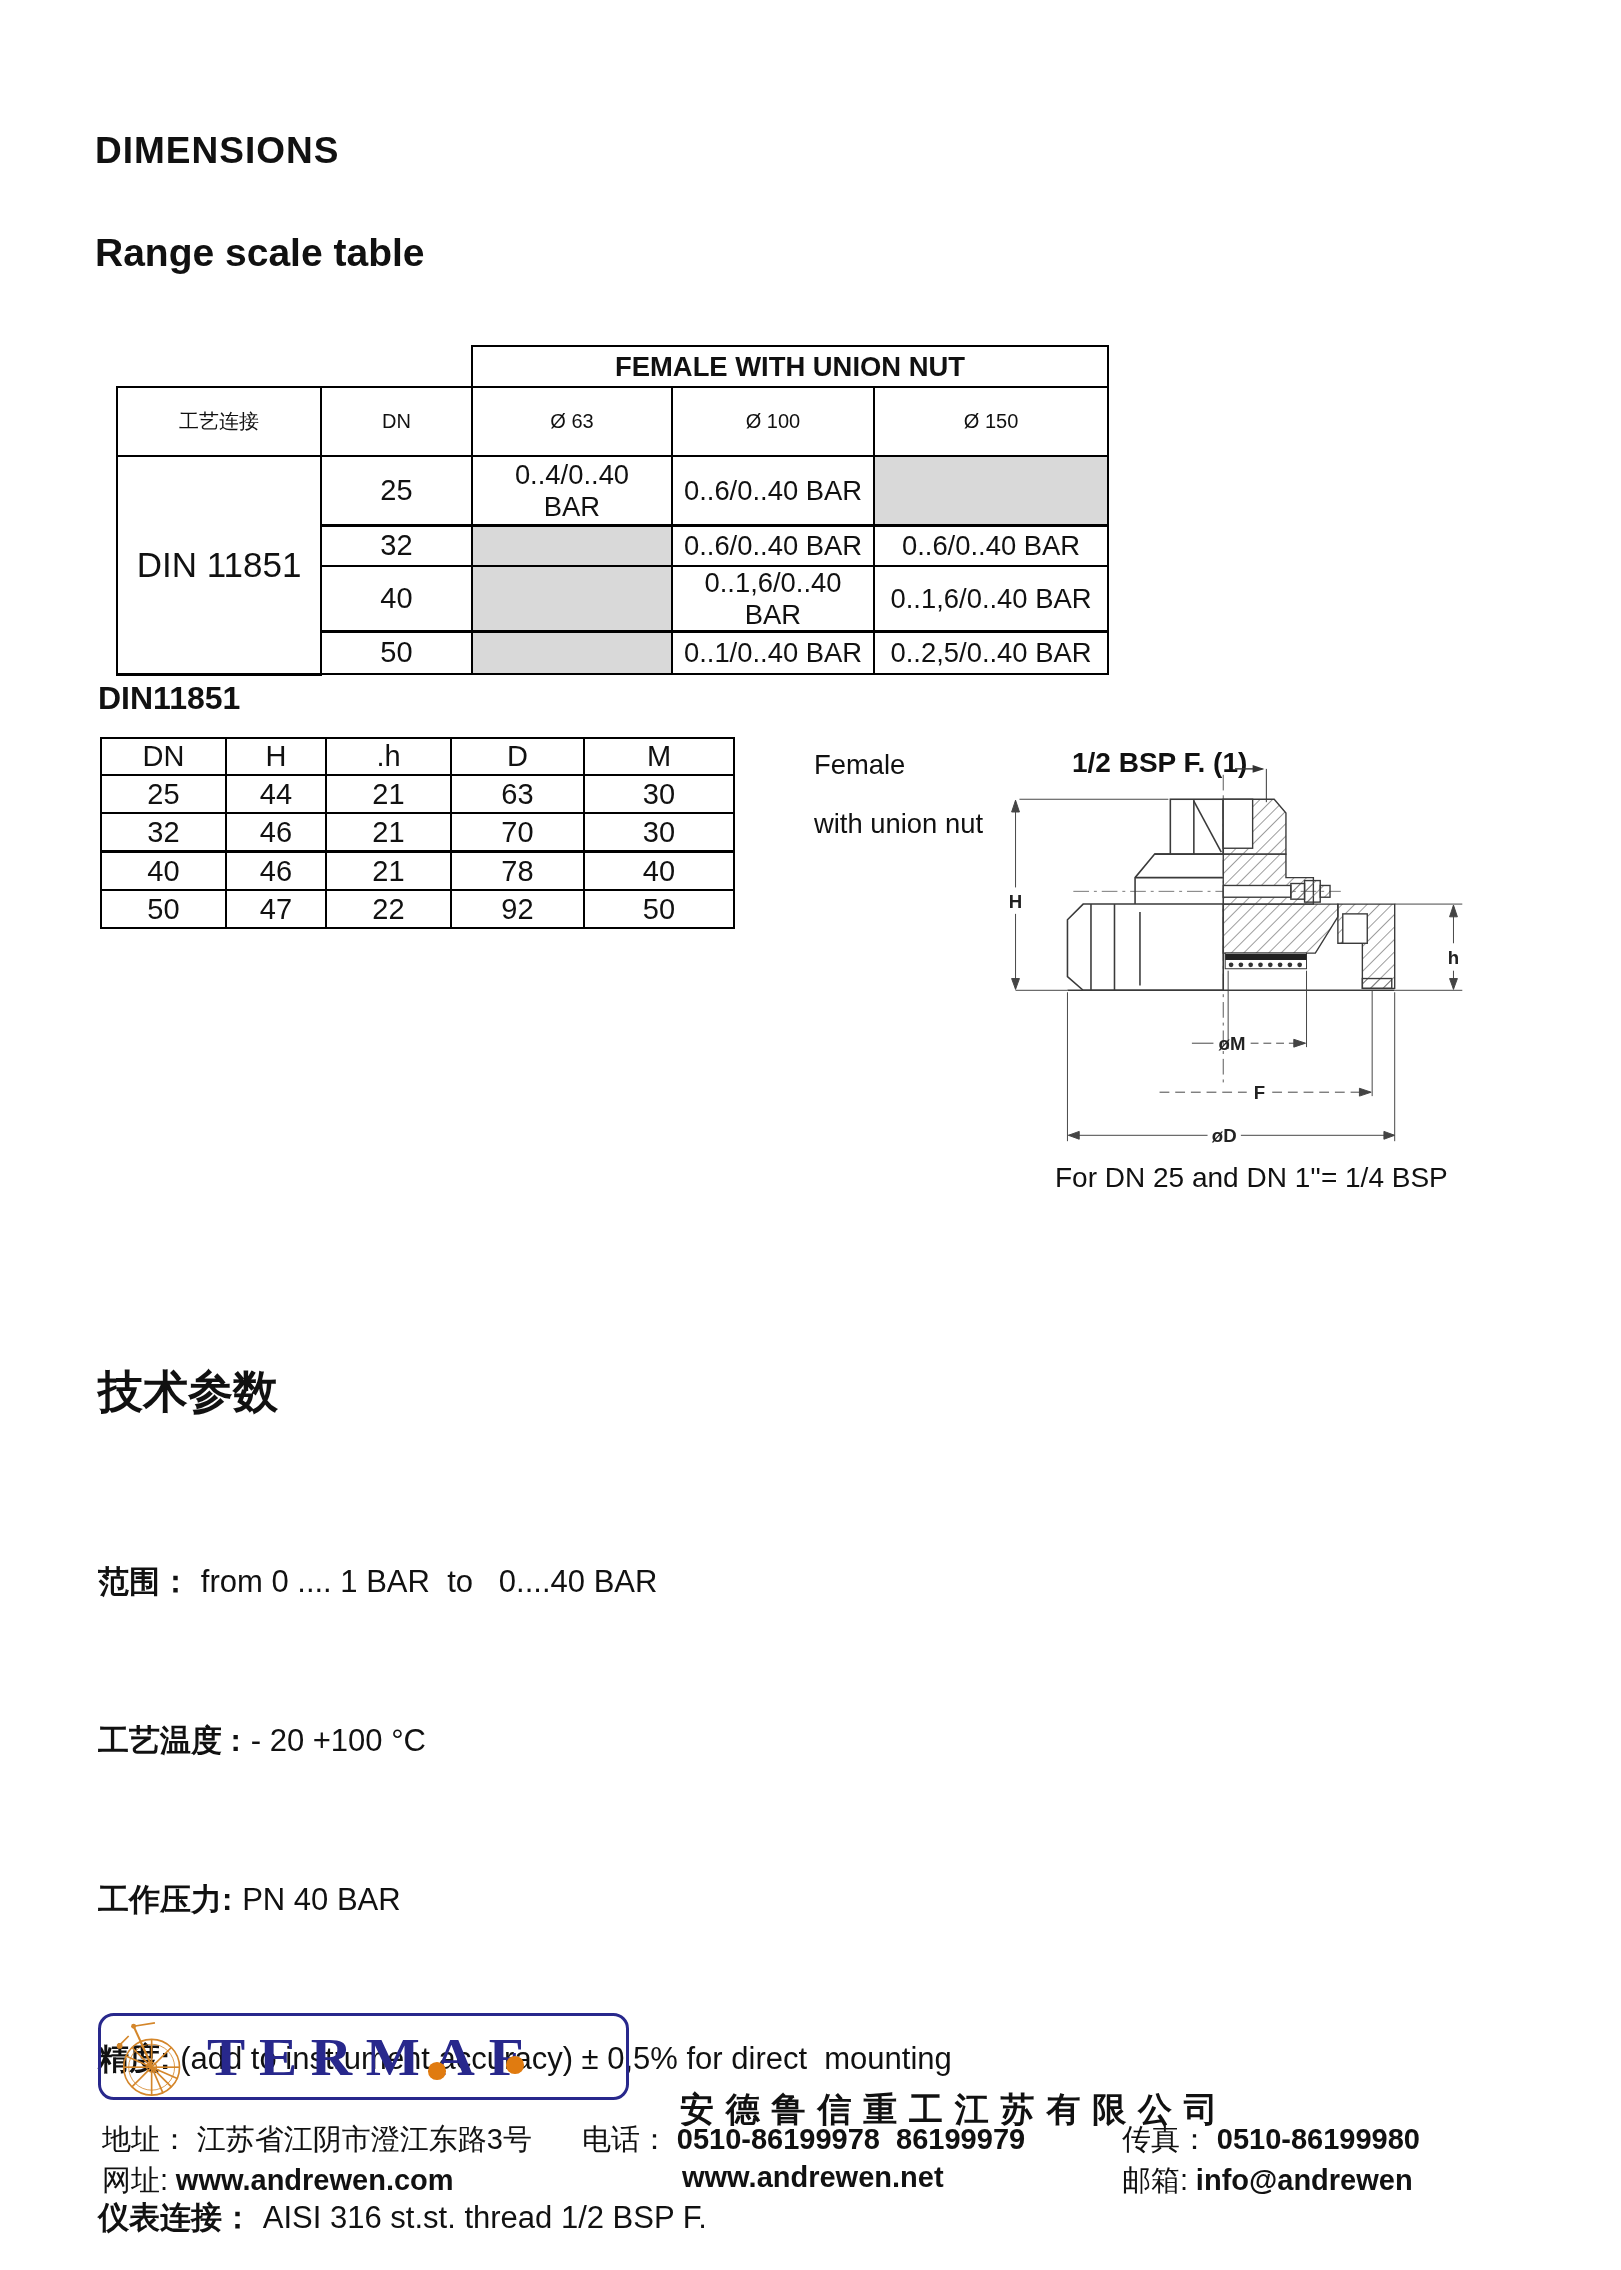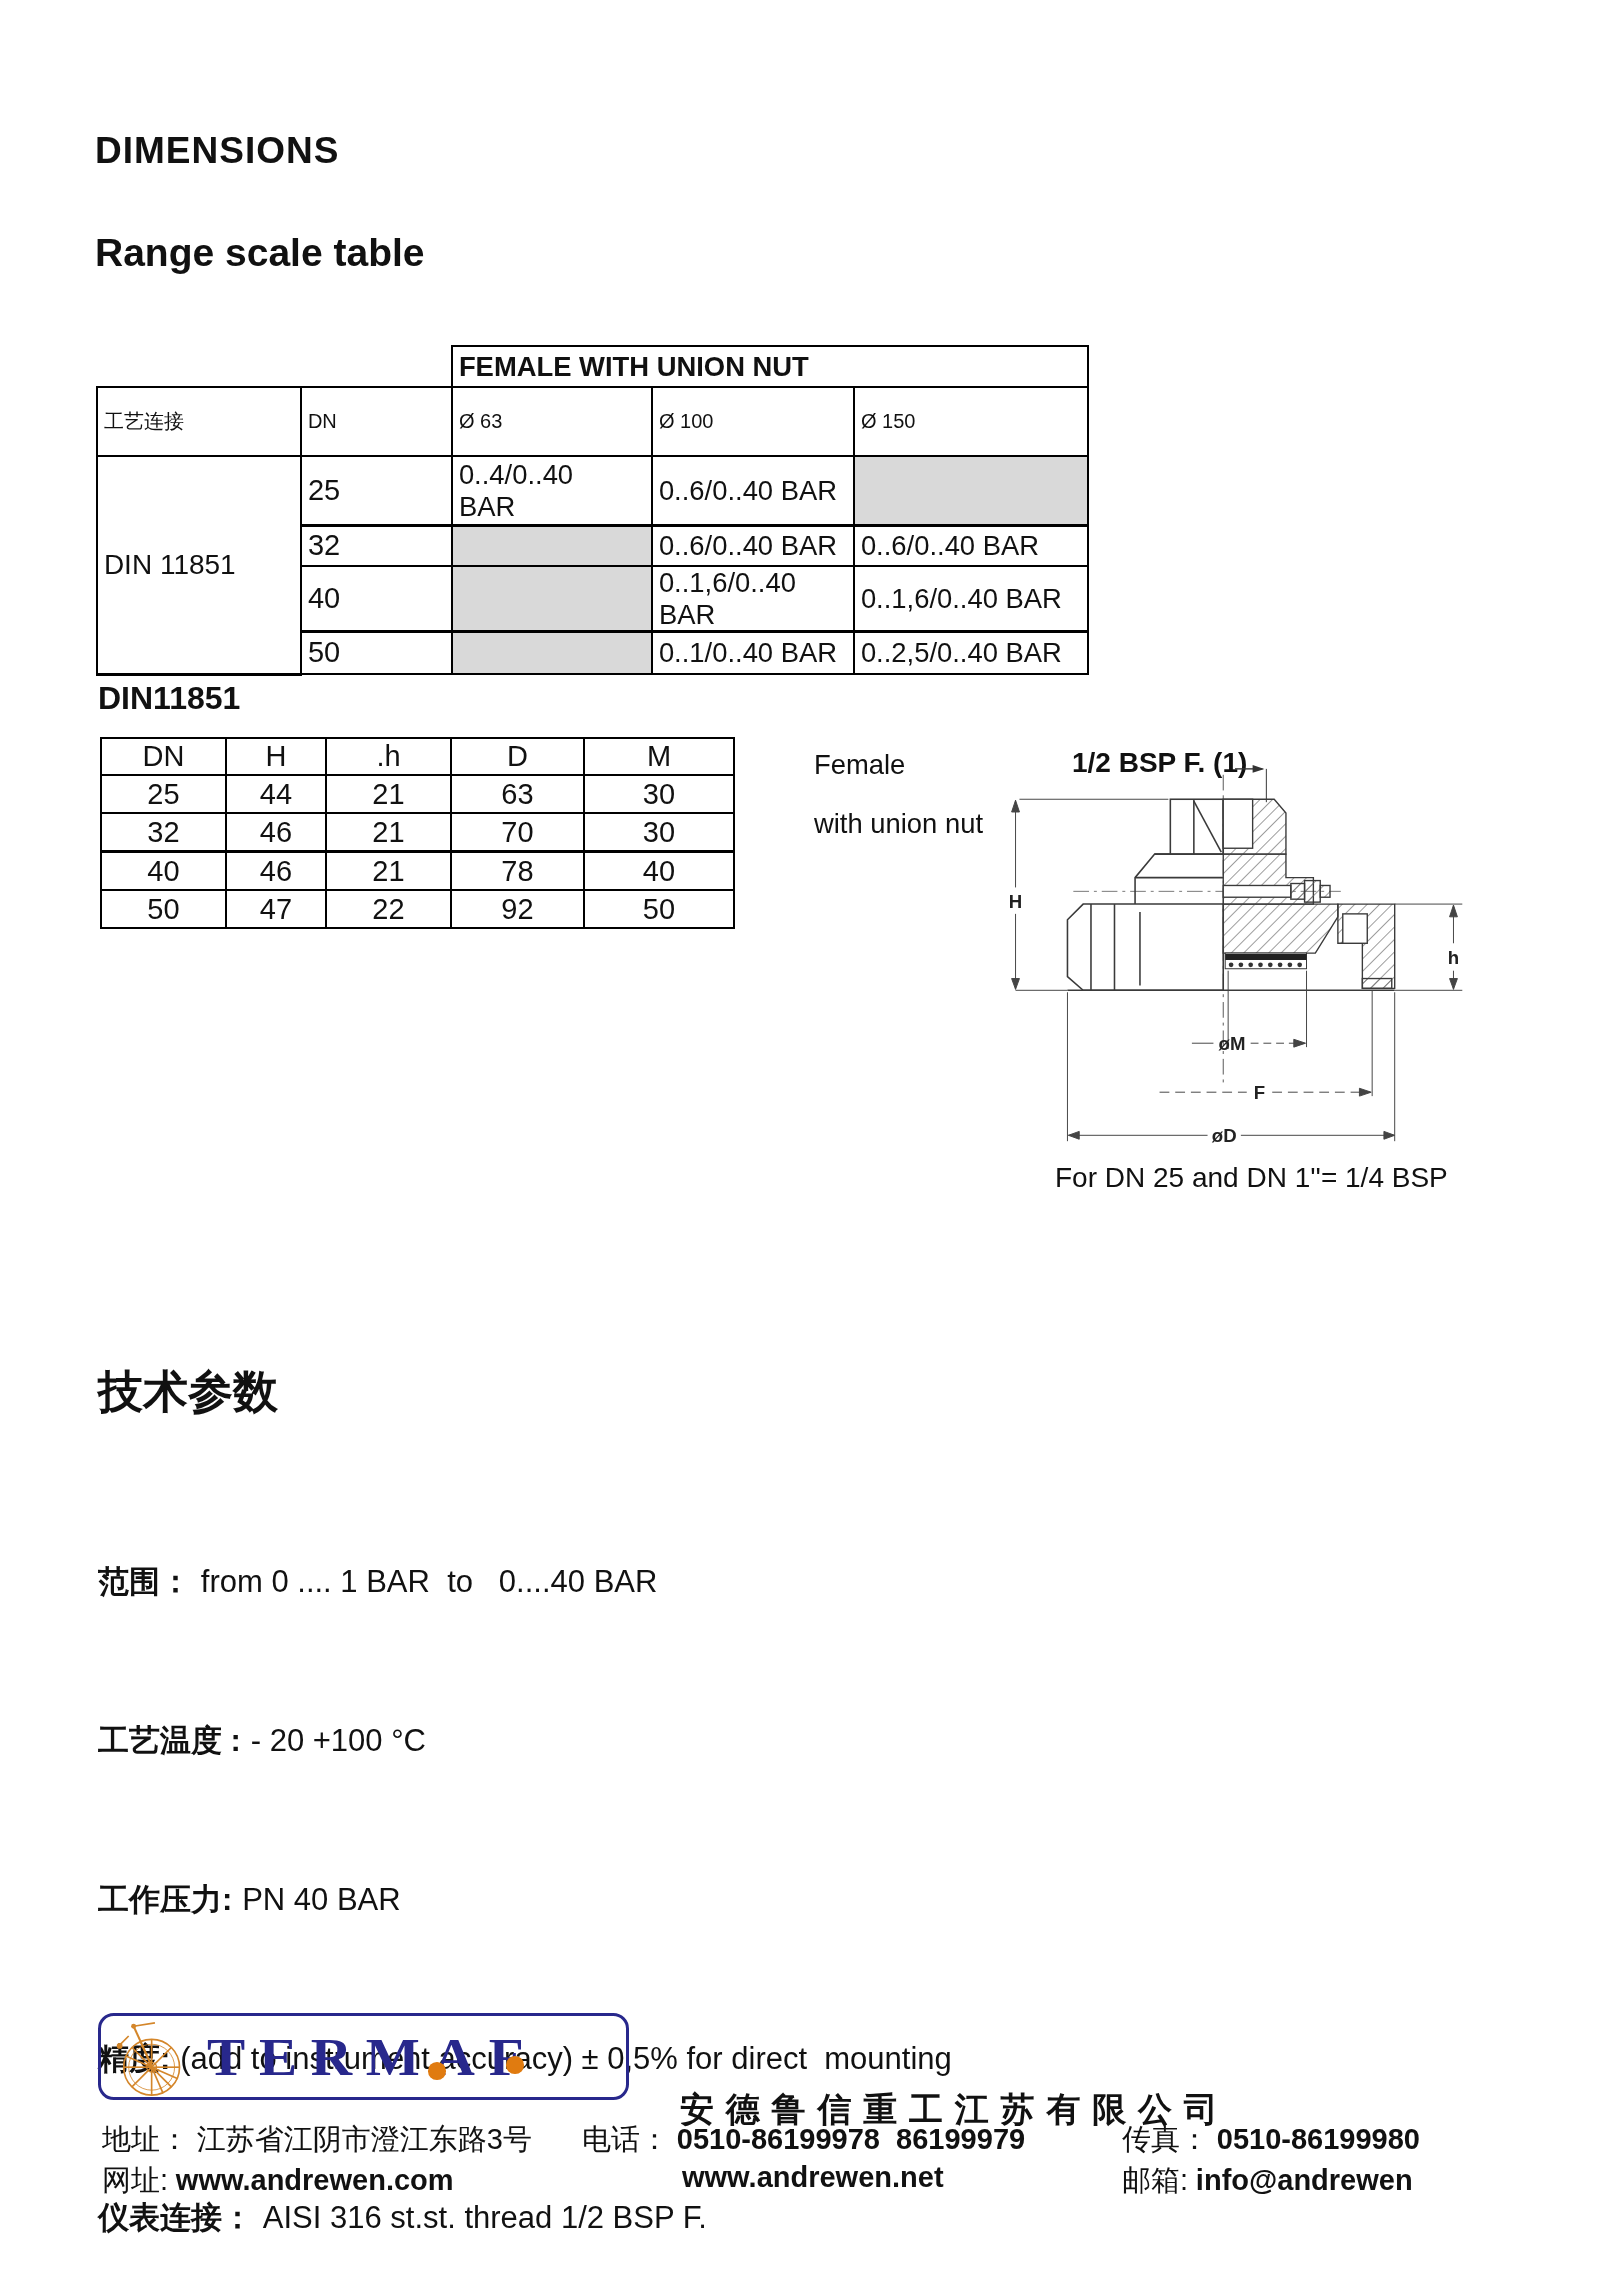--- a/index.html
+++ b/index.html
@@ -6,32 +6,32 @@
   .page{
     position:relative; width:1621px; height:2270px; background:#ffffff;
     font-family:"Liberation Sans","DejaVu Sans",sans-serif; color:#111;
     overflow:hidden; margin:0 auto;
   }
   .abs{position:absolute;}
   
   .h-dim{left:95px; top:130px; font-size:37px; font-weight:bold; letter-spacing:1px;}
   .h-range{left:95px; top:231px; font-size:39px; font-weight:bold;}
   
-  .rt{left:96px; top:345px; border-collapse:collapse; table-layout:fixed; width:991px;
-      font-size:27.4px; }
+  .rt{left:116px; top:345px; border-collapse:collapse; table-layout:fixed; width:991px;
+      font-size:27.4px; text-align:center;}
   .rt td{border:2px solid #000; padding:0 5.9px; vertical-align:middle; white-space:pre-line; line-height:1.15;}
   .rt td.noborder{border:none;}
   .rt tr.r-a td.group-h{border:2.9px solid #000; font-weight:bold; font-size:27.4px; height:39px;}
   .rt tr.r-b td{border-top:2.9px solid #000; border-bottom:2.9px solid #000; height:67px; font-size:20px;}
   .rt tr.r-c td{height:67px;}
   .rt tr.r-c td{border-bottom:3.9px solid #000;}
   .rt tr.r-d td{height:38px;}
   .rt tr.r-e td{height:62px; border-bottom:3.9px solid #000;}
   .rt tr.r-f td{height:40px;}
-  .rt td.glabel{font-size:28px;}
+  .rt td.glabel{font-size:35px;}
   .rt td.shaded{background:#d9d9d9;}
   .rt td.dncell{font-size:29px;}
   
   .h-din{left:98px; top:680px; font-size:32px; font-weight:bold;}
   .dt{left:100px; top:737px; border-collapse:collapse; table-layout:fixed; width:634px;
       font-size:29px; text-align:center;}
   .dt td{border:2px solid #000; padding:0; height:36px; vertical-align:middle;}
   .dt tr.d-head td{border-top:2.9px solid #000; border-bottom:2.9px solid #000; height:35px;}
   .dt tr.d-r2 td{border-bottom:3.9px solid #000;}
   .dt tr td:first-child{border-left:2.9px solid #000;}

